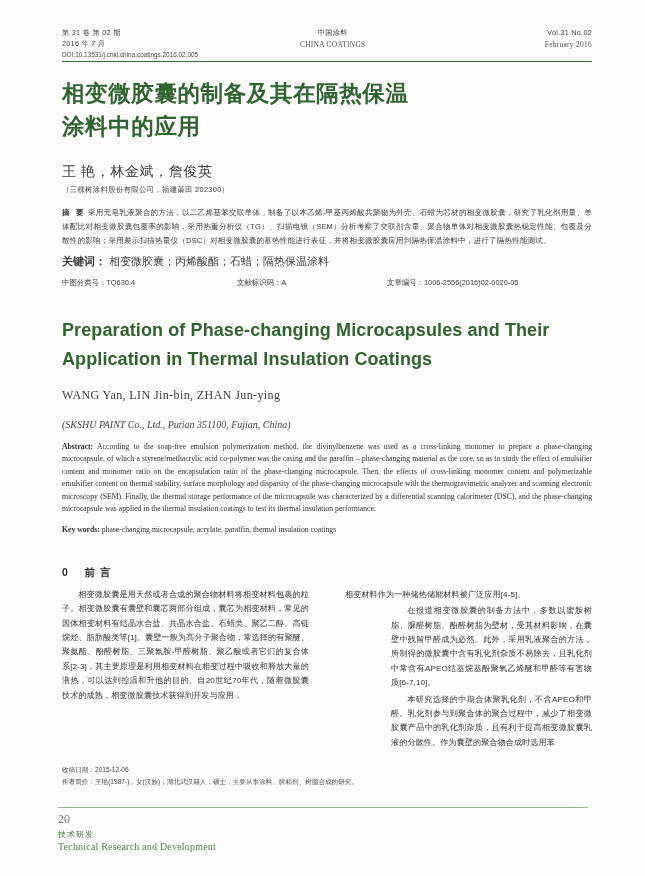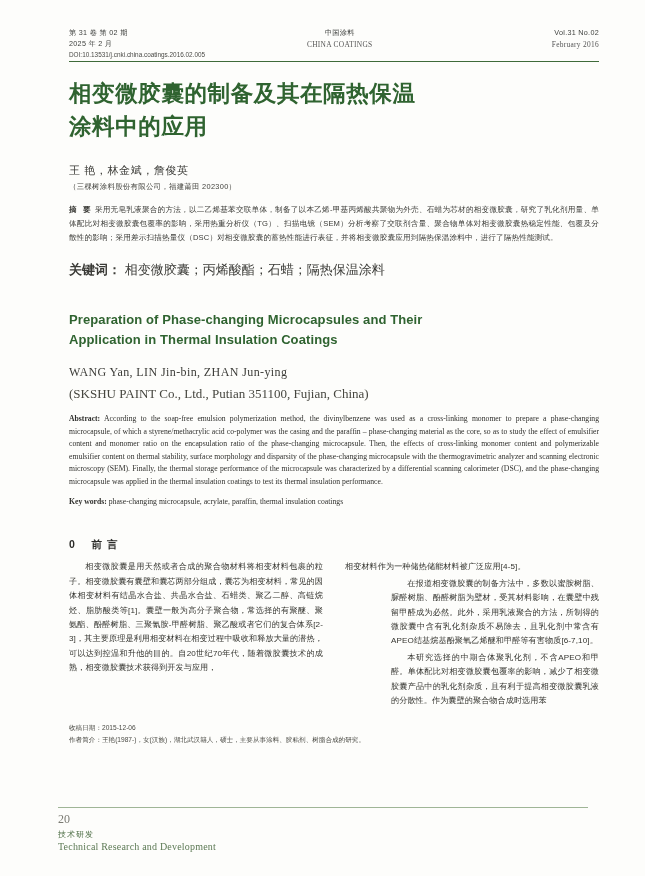--- a/index.html
+++ b/index.html
@@ -13,21 +13,21 @@
   .page {
     position: relative;
     width: 645px;
     height: 876px;
     background: #fdfdfb;
     overflow: hidden;
     box-sizing: border-box;
   }
   .inner {
     position: absolute;
-    left: 69px;
+    left: 62px;
     top: 28px;
     width: 530px;
   }
 
   
   .runhead {
     display: flex;
     justify-content: space-between;
     align-items: flex-start;
     font-size: 7.2px;
@@ -67,21 +67,21 @@
     font-weight: bold;
     color: #2f6330;
     line-height: 1.45;
     letter-spacing: 0.6px;
   }
   .cn-title .l2 { display: block; }
 
   
   .authors {
     margin-top: 20px;
-    font-size: 11px;
+    font-size: 14px;
     color: #3a3a36;
     letter-spacing: 0.6px;
   }
   .affil {
     margin-top: 4px;
     font-size: 7.4px;
     color: #44443f;
     letter-spacing: 0.3px;
   }
 
@@ -92,57 +92,58 @@
     color: #3b3b37;
     line-height: 1.85;
     text-align: justify;
     letter-spacing: 0.15px;
   }
   .abs-label {
     font-weight: bold;
     letter-spacing: 2px;
   }
   .kw {
-    margin-top: 13px;
-    font-size: 13px;
+    margin-top: 4px;
+    font-size: 11px;
     color: #3b3b37;
     line-height: 1.8;
   }
   .kw-label { font-weight: bold; }
   .meta-row {
     margin-top: 6px;
     display: flex;
     font-size: 7.4px;
     color: #3b3b37;
   }
   .meta-row .m1 { width: 175px; }
   .meta-row .m2 { width: 150px; }
   .meta-row .m3 { flex: 1; }
 
   
   .en-title {
     margin-top: 28px;
     font-family: "Liberation Sans", sans-serif;
-    font-size: 13px;
+    font-size: 18px;
     font-weight: bold;
     color: #2f6330;
     line-height: 1.6;
     letter-spacing: 0.1px;
   }
   .en-authors {
     margin-top: 14px;
     font-family: "Liberation Serif", serif;
     font-size: 12px;
     color: #3c3c38;
     letter-spacing: 0.4px;
   }
   .en-affil {
-    margin-top: 6px;
-    font-family: "Liberation Serif", serif;
-    font-size: 13px;
+    margin-top: 16px;
+    font-family: "Liberation Serif", serif;
+    font-style: italic;
+    font-size: 10px;
     color: #46463f;
   }
   .en-abs {
     margin-top: 11px;
     font-family: "Liberation Serif", serif;
     font-size: 7.7px;
     color: #2f2f2c;
     line-height: 1.62;
     text-align: justify;
   }
@@ -160,21 +161,21 @@
   .section-head {
     margin-top: 30px;
     font-size: 10.5px;
     font-weight: bold;
     color: #2b2b28;
     letter-spacing: 1px;
   }
   .cols {
     margin-top: 8px;
     display: flex;
-    gap: 22px;
+    gap: 36px;
   }
   .col-body {
     width: 254px;
     font-size: 8.1px;
     color: #34342f;
     line-height: 1.78;
     text-align: justify;
     letter-spacing: 0.1px;
   }
   .col-body p { margin: 0; }
@@ -225,21 +226,21 @@
 </style>
 </head>
 <body>
 
 <div class="page">
   <div class="inner">
 
     <div class="runhead">
       <div class="col left">
         <div>第 31 卷  第 02 期</div>
-        <div>2025 年 2 月</div>
+        <div>2016 年 7 月</div>
       </div>
       <div class="col mid">
         <div>中国涂料</div>
         <div class="en">CHINA COATINGS</div>
       </div>
       <div class="col right">
         <div>Vol.31   No.02</div>
         <div class="en">February 2016</div>
       </div>
     </div>
@@ -254,20 +255,25 @@
     <div class="authors">王  艳，林金斌，詹俊英</div>
     <div class="affil">（三棵树涂料股份有限公司，福建莆田  202300）</div>
 
     <div class="abs-block">
       <span class="abs-label">摘  要</span>
       <span>采用无皂乳液聚合的方法，以二乙烯基苯交联单体，制备了以本乙烯-甲基丙烯酸共聚物为外壳、石蜡为芯材的相变微胶囊，研究了乳化剂用量、单体配比对相变微胶囊包覆率的影响，采用热重分析仪（TG）、扫描电镜（SEM）分析考察了交联剂含量、聚合物单体对相变微胶囊热稳定性能、包覆及分散性的影响；采用差示扫描热量仪（DSC）对相变微胶囊的蓄热性能进行表征，并将相变微胶囊应用到隔热保温涂料中，进行了隔热性能测试。</span>
     </div>
     <div class="kw">
       <span class="kw-label">关键词：</span>
       <span>相变微胶囊；丙烯酸酯；石蜡；隔热保温涂料</span>
+    </div>
+    <div class="meta-row">
+      <div class="m1">中图分类号：TQ630.4</div>
+      <div class="m2">文献标识码：A</div>
+      <div class="m3">文章编号：1006-2556(2016)02-0020-05</div>
     </div>
 
     <div class="en-title">
       <div>Preparation of Phase-changing Microcapsules and Their</div>
       <div>Application in Thermal Insulation Coatings</div>
     </div>
     <div class="en-authors">WANG Yan, LIN Jin-bin, ZHAN Jun-ying</div>
     <div class="en-affil">(SKSHU PAINT Co., Ltd., Putian 351100, Fujian, China)</div>
 
     <div class="en-abs">
@@ -285,21 +291,21 @@
       <span>前  言</span>
     </div>
 
     <div class="cols">
       <div class="col-body">
         <p class="indent">相变微胶囊是用天然或者合成的聚合物材料将相变材料包裹的粒子。相变微胶囊有囊壁和囊芯两部分组成，囊芯为相变材料，常见的因体相变材料有结晶水合盐、共晶水合盐、石蜡类、聚乙二醇、高链烷烃、脂肪酸类等[1]。囊壁一般为高分子聚合物，常选择的有聚醚、聚氨酯、酚醛树脂、三聚氰胺-甲醛树脂、聚乙酸或者它们的复合体系[2-3]，其主要原理是利用相变材料在相变过程中吸收和释放大量的潜热，可以达到控温和升他的目的。自20世纪70年代，随着微胶囊技术的成熟，相变微胶囊技术获得到开发与应用，</p>
       </div>
       <div class="col-body">
         <p>相变材料作为一种储热储能材料被广泛应用[4-5]。</p>
         <p class="indent">在报道相变微胶囊的制备方法中，多数以蜜胺树脂、脲醛树脂、酚醛树脂为壁材，受其材料影响，在囊壁中残留甲醛成为必然。此外，采用乳液聚合的方法，所制得的微胶囊中含有乳化剂杂质不易除去，且乳化剂中常含有APEO结基烷基酚聚氧乙烯醚和甲醛等有害物质[6-7,10]。</p>
-        <p class="indent">本研究选择的中期合体聚乳化剂，不含APEO和甲醛。单体配比对相变微胶囊包覆率的影响，减少了相变微胶囊产品中的乳化剂杂质，且有利于提高相变微胶囊乳液的分散性。作为囊壁的聚合物合成时选用苯</p>
+        <p class="indent">本研究选择的中期合体聚乳化剂，不含APEO和甲醛。乳化剂参与到聚合体的聚合过程中，减少了相变微胶囊产品中的乳化剂杂质，且有利于提高相变微胶囊乳液的分散性。作为囊壁的聚合物合成时选用苯</p>
       </div>
     </div>
 
     <div class="footnotes">
       <div>收稿日期：2015-12-06</div>
       <div>作者简介：王艳(1987-)，女(汉族)，湖北武汉籍人，硕士，主要从事涂料、胶粘剂、树脂合成的研究。</div>
     </div>
   </div>
 
   <div class="footer">

